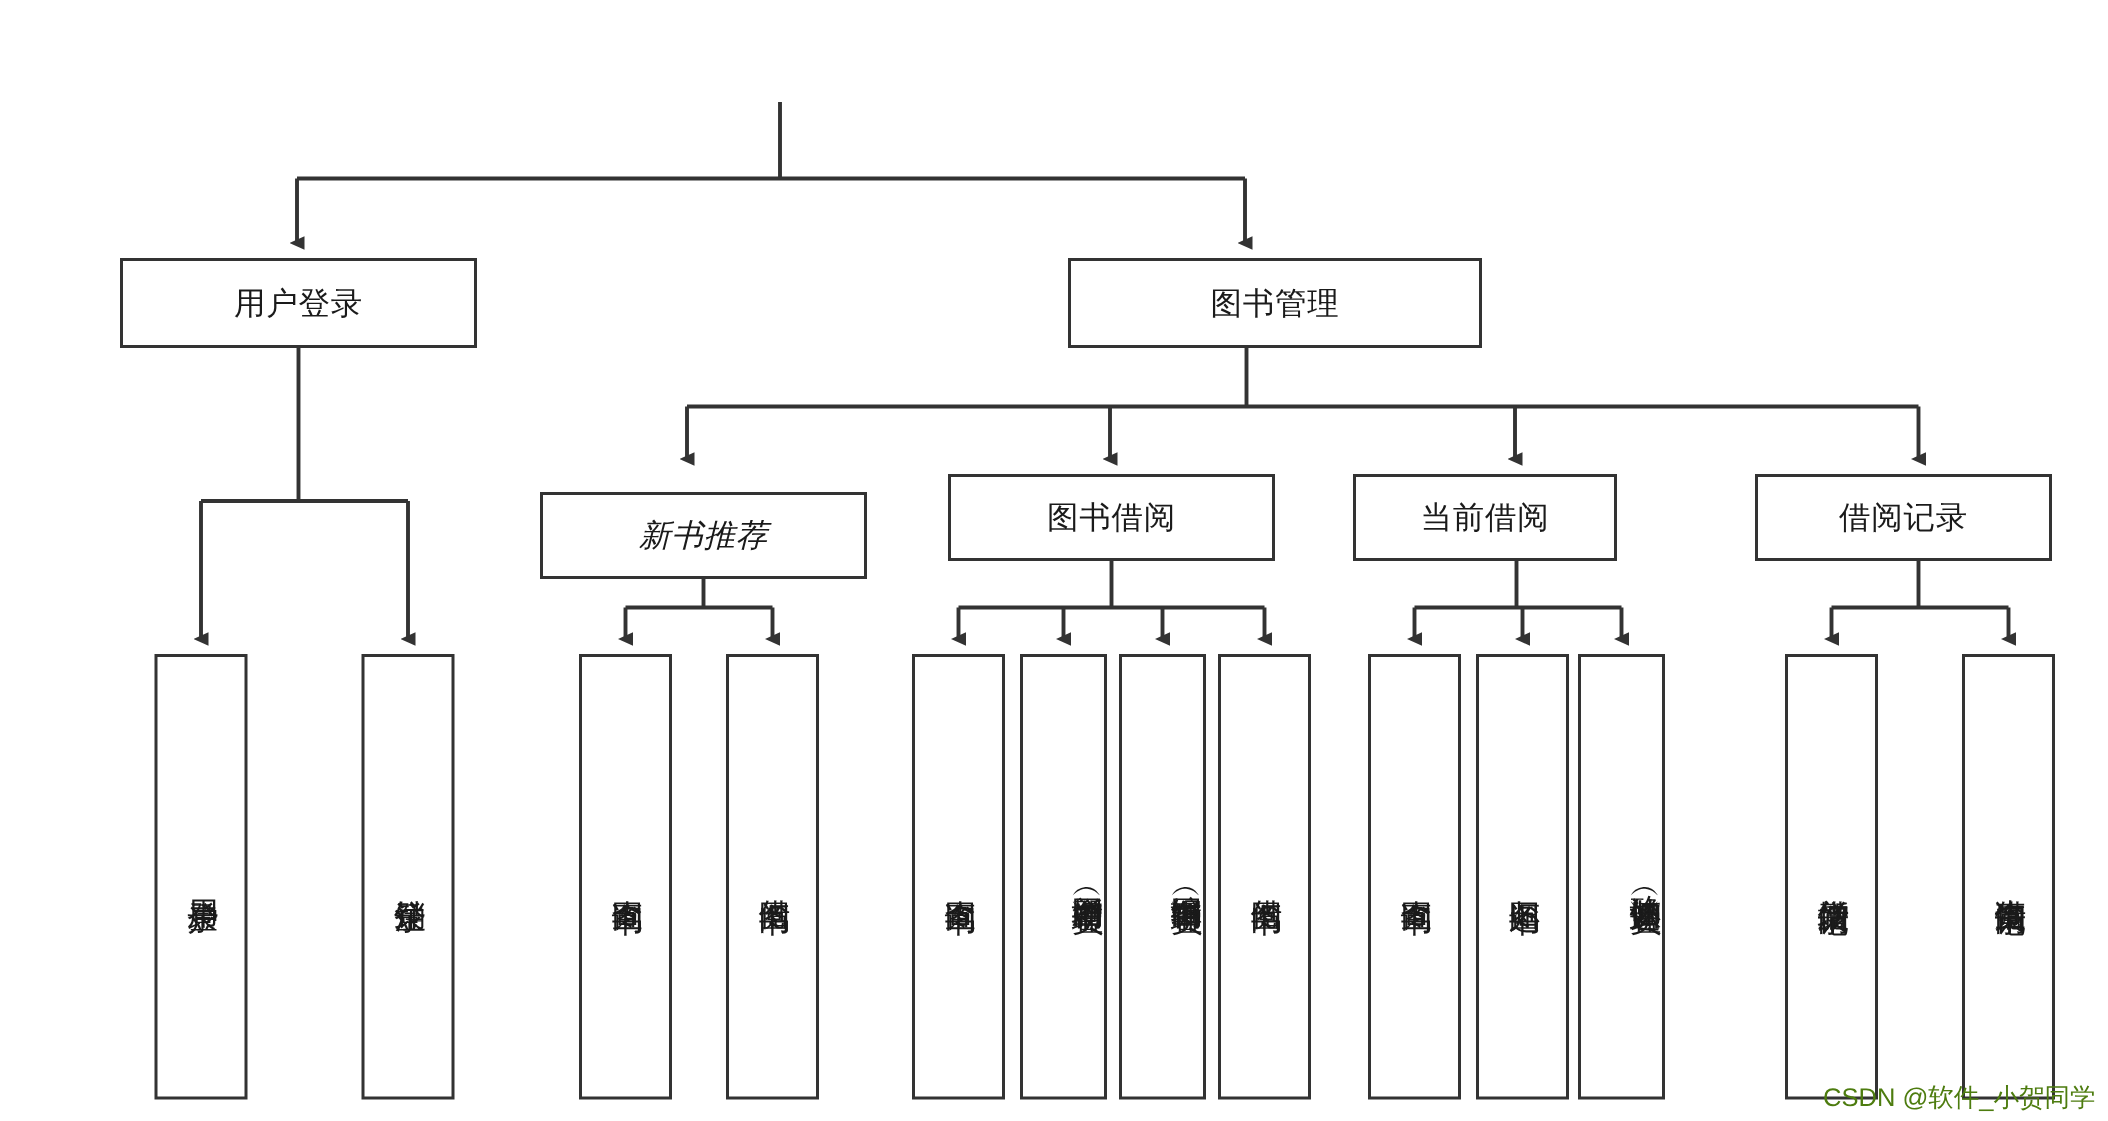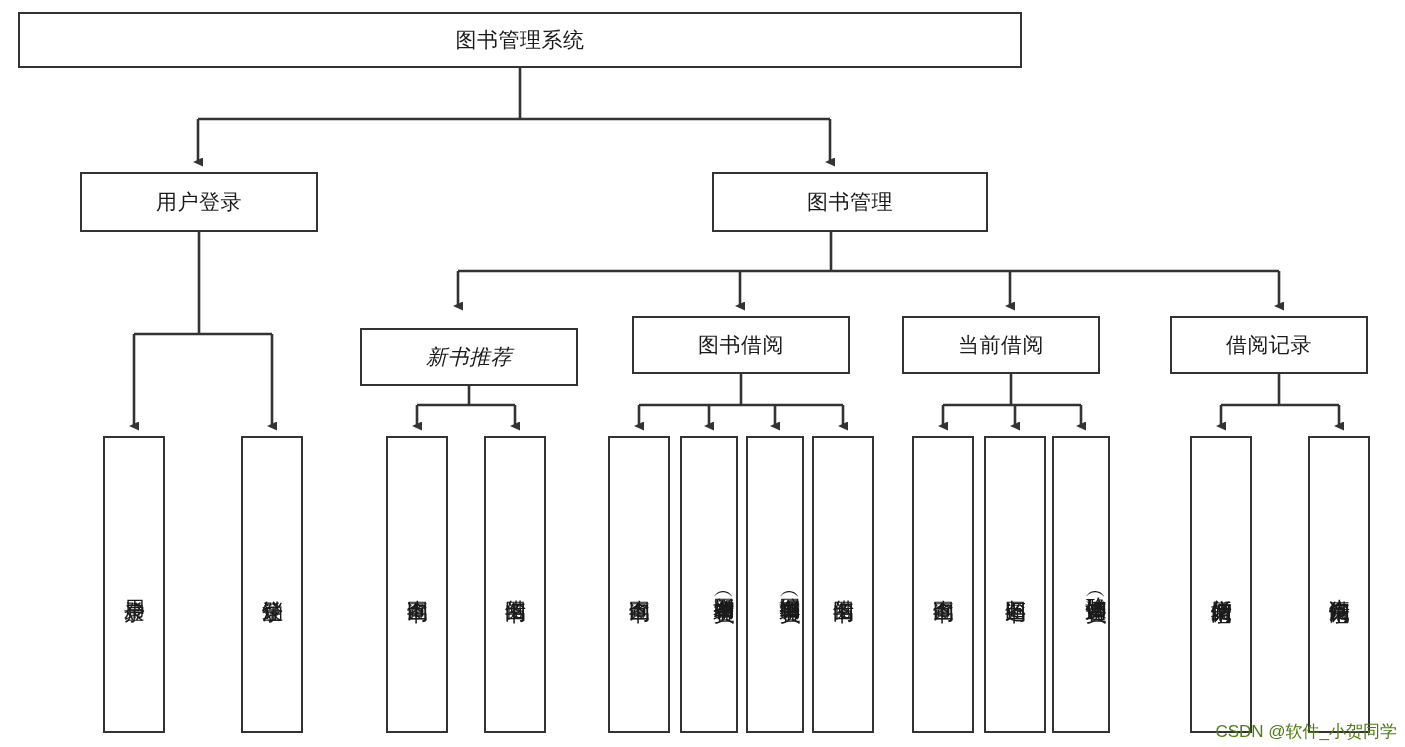--- a/index.html
+++ b/index.html
@@ -112,38 +112,35 @@
       <path d="M1015,405 L1015,426" marker-end="url(#arrow)"></path>
       <path d="M1081,405 L1081,426" marker-end="url(#arrow)"></path>
 
       <path d="M1279,374 L1279,405"></path>
       <path d="M1221,405 L1339,405"></path>
       <path d="M1221,405 L1221,426" marker-end="url(#arrow)"></path>
       <path d="M1339,405 L1339,426" marker-end="url(#arrow)"></path>
     </g>
   </svg>
 
-  <div class="node horiz" style="left:18px; top:12px; width:1004px; height:56px;">
-    <span>图书管理系统</span>
-  </div>
 
   <div class="node horiz" style="left:80px; top:172px; width:238px; height:60px;">
     <span>用户登录</span>
   </div>
   <div class="node horiz" style="left:712px; top:172px; width:276px; height:60px;">
     <span>图书管理</span>
   </div>
 
   <div class="node horiz" style="left:360px; top:328px; width:218px; height:58px;font-style:italic;">
     <span>新书推荐</span>
   </div>
   <div class="node horiz" style="left:632px; top:316px; width:218px; height:58px;">
     <span>图书借阅</span>
   </div>
-  <div class="node horiz" style="left:902px; top:316px; width:198px; height:58px;">
+  <div class="node horiz" style="left:902px; top:316px; width:176px; height:58px;">
     <span>当前借阅</span>
   </div>
   <div class="node horiz" style="left:1170px; top:316px; width:198px; height:58px;">
     <span>借阅记录</span>
   </div>
 
   <div class="node vert" style="left:103px; top:436px; width:62px; height:297px;">
     <span class="vtext">用户登录</span>
   </div>
   <div class="node vert" style="left:241px; top:436px; width:62px; height:297px;">

